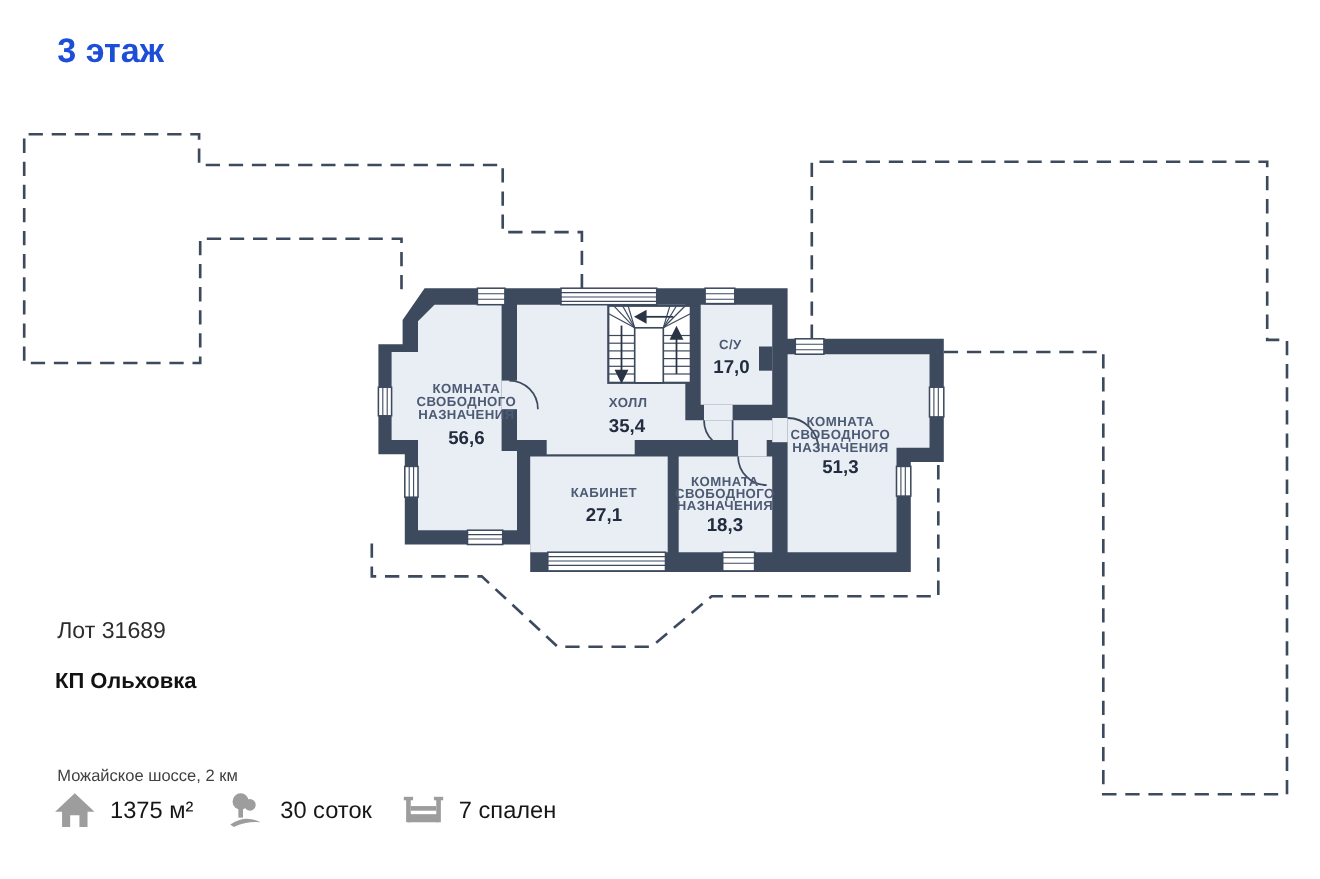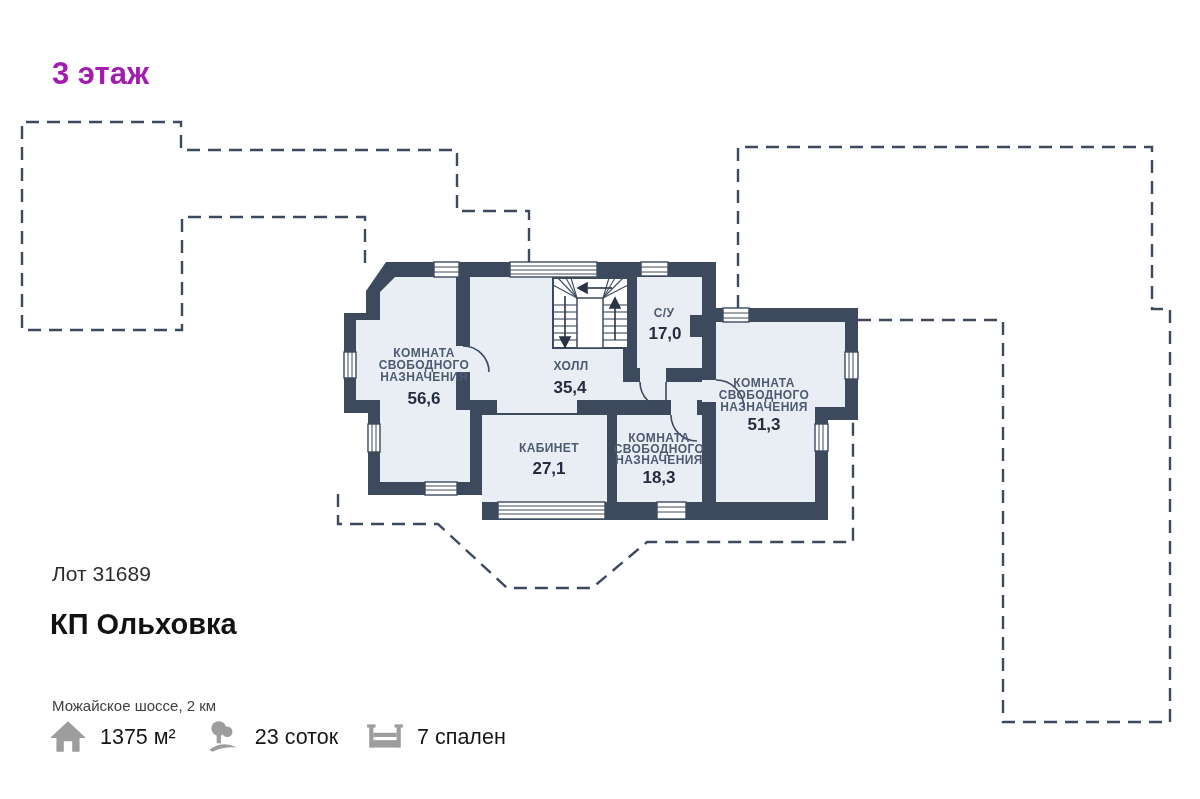--- a/index.html
+++ b/index.html
@@ -1,21 +1,21 @@
 <!DOCTYPE html>
 <html><head>
 <meta charset="utf-8">
 <style>
   html,body{margin:0;padding:0;background:#ffffff;}
   .page{position:relative;width:1200px;height:799px;background:#ffffff;overflow:hidden;
         font-family:"Liberation Sans", sans-serif;}
   .abs{position:absolute;}
-  .title{left:52px;top:56px;font-size:31px;font-weight:bold;color:#a21caf;}
+  .title{left:52px;top:28px;font-size:31px;font-weight:bold;color:#1d4ed8;}
   .lot{left:52px;top:562px;font-size:21px;color:#2d2d2d;}
-  .dev-name{left:50px;top:608px;font-size:29px;font-weight:bold;color:#121212;}
+  .dev-name{left:50px;top:608px;font-size:20px;font-weight:bold;color:#121212;}
   .location{left:52px;top:697px;font-size:15px;color:#404040;}
   .stats{left:48px;top:717px;display:flex;align-items:center;}
   .stat{display:flex;align-items:center;margin-right:27px;}
   .stat .ic{width:40px;height:40px;margin-right:12px;flex:0 0 auto;}
   .stat .lbl{font-size:21.5px;color:#161616;white-space:nowrap;}
   .planlayer{left:0;top:0;width:1200px;height:799px;}
   svg text{font-family:"Liberation Sans", sans-serif;}
   .room-label{font-size:12px;font-weight:bold;letter-spacing:.4px;fill:#4d5a73;text-anchor:middle;}
   .room-area{font-size:17px;font-weight:bold;fill:#232d3f;text-anchor:middle;}
 </style>
@@ -182,21 +182,21 @@
 
     <div class="stat">
       <svg class="ic" viewBox="0 0 38 38">
         <g fill="#9d9d9d">
           <circle cx="15" cy="11" r="7"></circle>
           <circle cx="23" cy="14" r="5"></circle>
           <rect x="13" y="14" width="4" height="11"></rect>
           <path d="M6,31 Q19,22 32,29 Q20,28 9,33 Z"></path>
         </g>
       </svg>
-      <span class="lbl">23 соток</span>
+      <span class="lbl">30 соток</span>
     </div>
 
     <div class="stat">
       <svg class="ic" viewBox="0 0 38 38">
         <g fill="#9d9d9d">
           <rect x="4" y="8" width="4" height="21"></rect>
           <rect x="30" y="8" width="4" height="21"></rect>
           <rect x="2" y="7" width="8" height="3"></rect>
           <rect x="28" y="7" width="8" height="3"></rect>
           <rect x="8" y="15" width="22" height="4"></rect>

